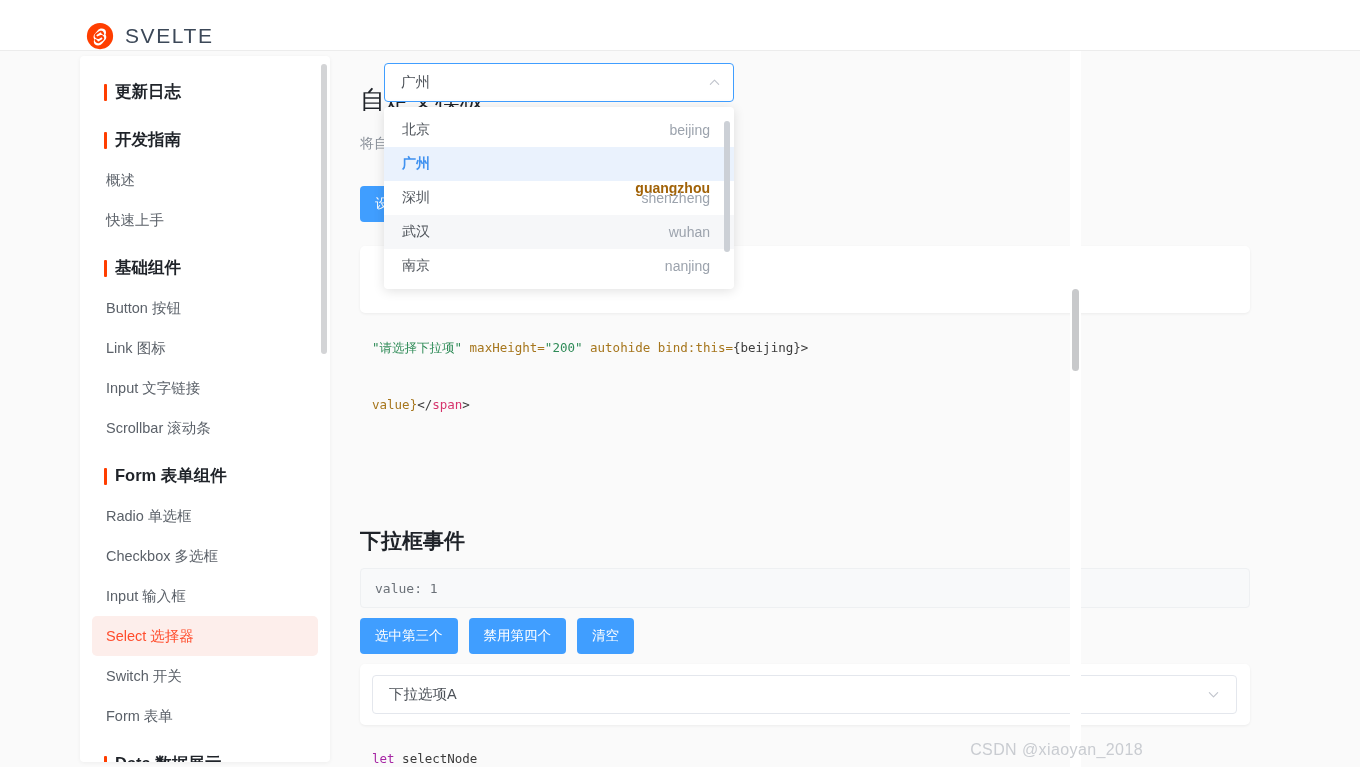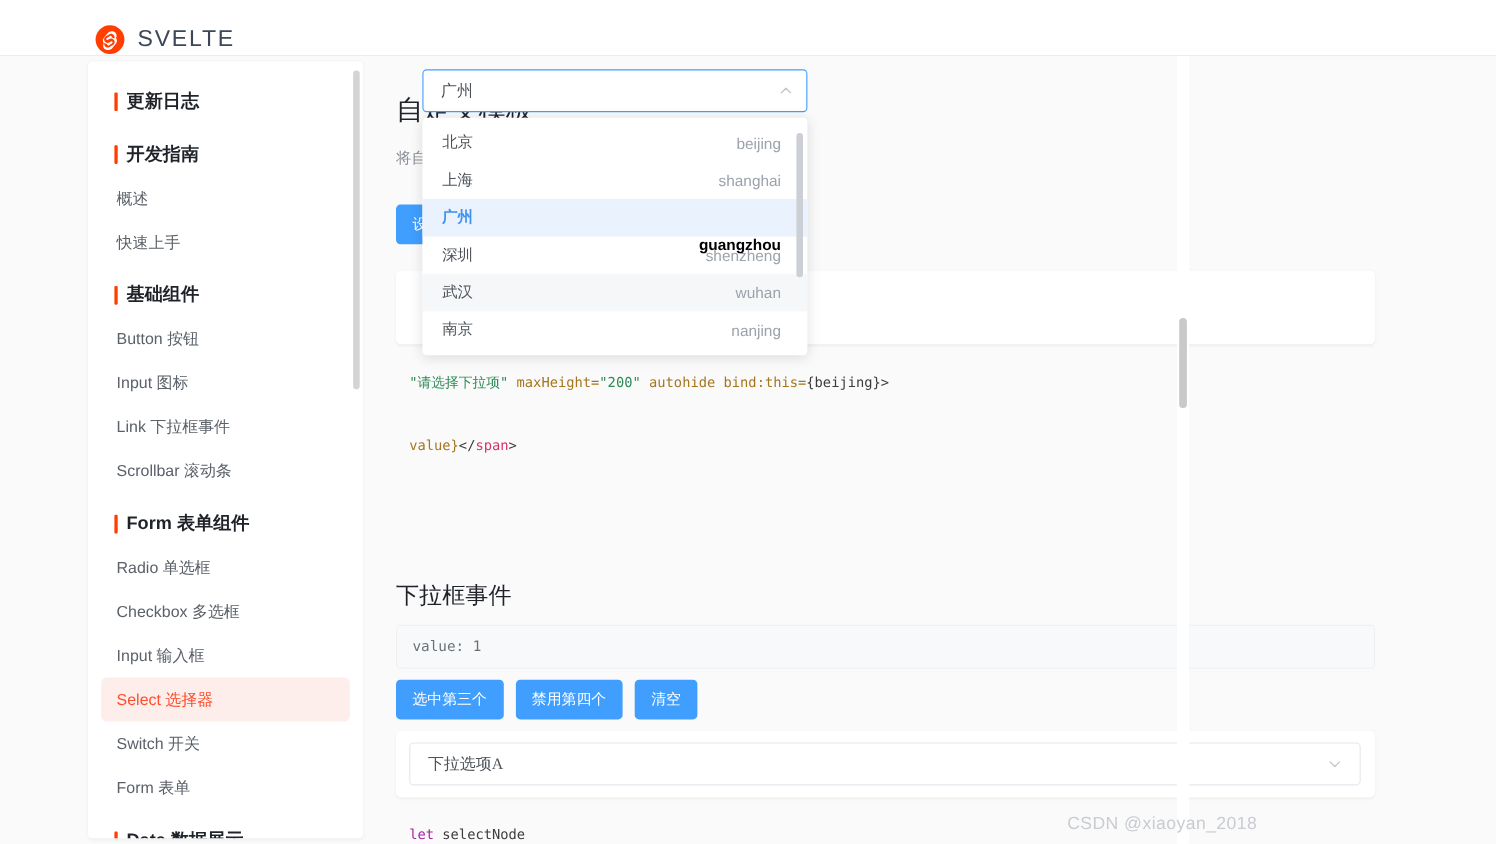--- a/index.html
+++ b/index.html
@@ -164,21 +164,21 @@
     display: flex; align-items: center;
     padding: 0 24px 0 18px;
     font-size: 14px;
     color: #4d5259;
     cursor: pointer;
   }
   .dd-item.hover { background: #f6f7f9; align-items: center; }
   .dd-item.selected { background: #eaf2fd; }
   .dd-item.selected .dd-label,
   .dd-item.selected .dd-val { color: #4092f0; font-weight: bold; }
-  .dd-item.selected .dd-val { color: #000000; margin-top: 47px; }
+  .dd-item.selected .dd-val { color: #a16207; margin-top: 47px; }
   .dd-label { flex: 1; }
   .dd-val { color: #9ca3ad; font-size: 14px; }
   .dd-scroll {
     position: absolute;
     right: 4px; top: 14px;
     width: 6px; height: 131px;
     background: #ccd0d6;
     border-radius: 3px;
   }
 
@@ -210,21 +210,21 @@
   .tok-red   { color: #d6336c; }
   .tok-purple{ color: #a626a4; }
 
   
   .h2 {
     position: absolute;
     left: 0; top: 476px;
     font-size: 21px;
     color: #1f2329;
     margin: 0;
-    font-weight: 400;
+    font-weight: 700;
   }
   .value-panel {
     position: absolute;
     left: 0; top: 517px;
     width: 890px; height: 40px;
     background: #f8f9fa;
     border: 1px solid #eef0f2;
     border-radius: 4px;
     display: flex; align-items: center;
     padding-left: 14px;
@@ -251,21 +251,21 @@
     position: absolute;
     left: 12px; top: 11px;
     width: 865px; height: 39px;
     border: 1px solid #e4e7ed;
     border-radius: 4px;
     background: #fff;
     display: flex; align-items: center;
     padding: 0 16px;
     cursor: pointer;
   }
-  .select-closed .select-value { color: #4d5259; font-family: Liberation Serif, serif; }
+  .select-closed .select-value { color: #4d5259; }
 
   
   .page-scrollbar {
     position: absolute;
     right: 78px; top: 238px;
     width: 7px; height: 82px;
     background: #c8c9cb;
     border-radius: 4px;
   }
   .page-track {
@@ -311,22 +311,22 @@
       <span class="sb-group-label">开发指南</span>
     </div>
     <div class="sb-item">概述</div>
     <div class="sb-item">快速上手</div>
 
     <div class="sb-group">
       <span class="sb-bar"></span>
       <span class="sb-group-label">基础组件</span>
     </div>
     <div class="sb-item">Button 按钮</div>
-    <div class="sb-item">Input 图标</div>
-    <div class="sb-item">Link 下拉框事件</div>
+    <div class="sb-item">Link 图标</div>
+    <div class="sb-item">Input 文字链接</div>
     <div class="sb-item">Scrollbar 滚动条</div>
 
     <div class="sb-group">
       <span class="sb-bar"></span>
       <span class="sb-group-label">Form 表单组件</span>
     </div>
     <div class="sb-item">Radio 单选框</div>
     <div class="sb-item">Checkbox 多选框</div>
     <div class="sb-item">Input 输入框</div>
     <div class="sb-item active">Select 选择器</div>
@@ -361,24 +361,20 @@
         <span class="select-value">广州</span>
         <svg class="chev" viewBox="0 0 14 14">
           <path d="M2.5 9 L7 4.5 L11.5 9" fill="none" stroke="currentColor" stroke-width="1.2" stroke-linecap="round" stroke-linejoin="round"></path>
         </svg>
       </div>
 
       <div class="dropdown">
         <div class="dd-item">
           <span class="dd-label">北京</span>
           <span class="dd-val">beijing</span>
-        </div>
-        <div class="dd-item">
-          <span class="dd-label">上海</span>
-          <span class="dd-val">shanghai</span>
         </div>
         <div class="dd-item selected">
           <span class="dd-label">广州</span>
           <span class="dd-val">guangzhou</span>
         </div>
         <div class="dd-item">
           <span class="dd-label">深圳</span>
           <span class="dd-val">shenzheng</span>
         </div>
         <div class="dd-item hover">

